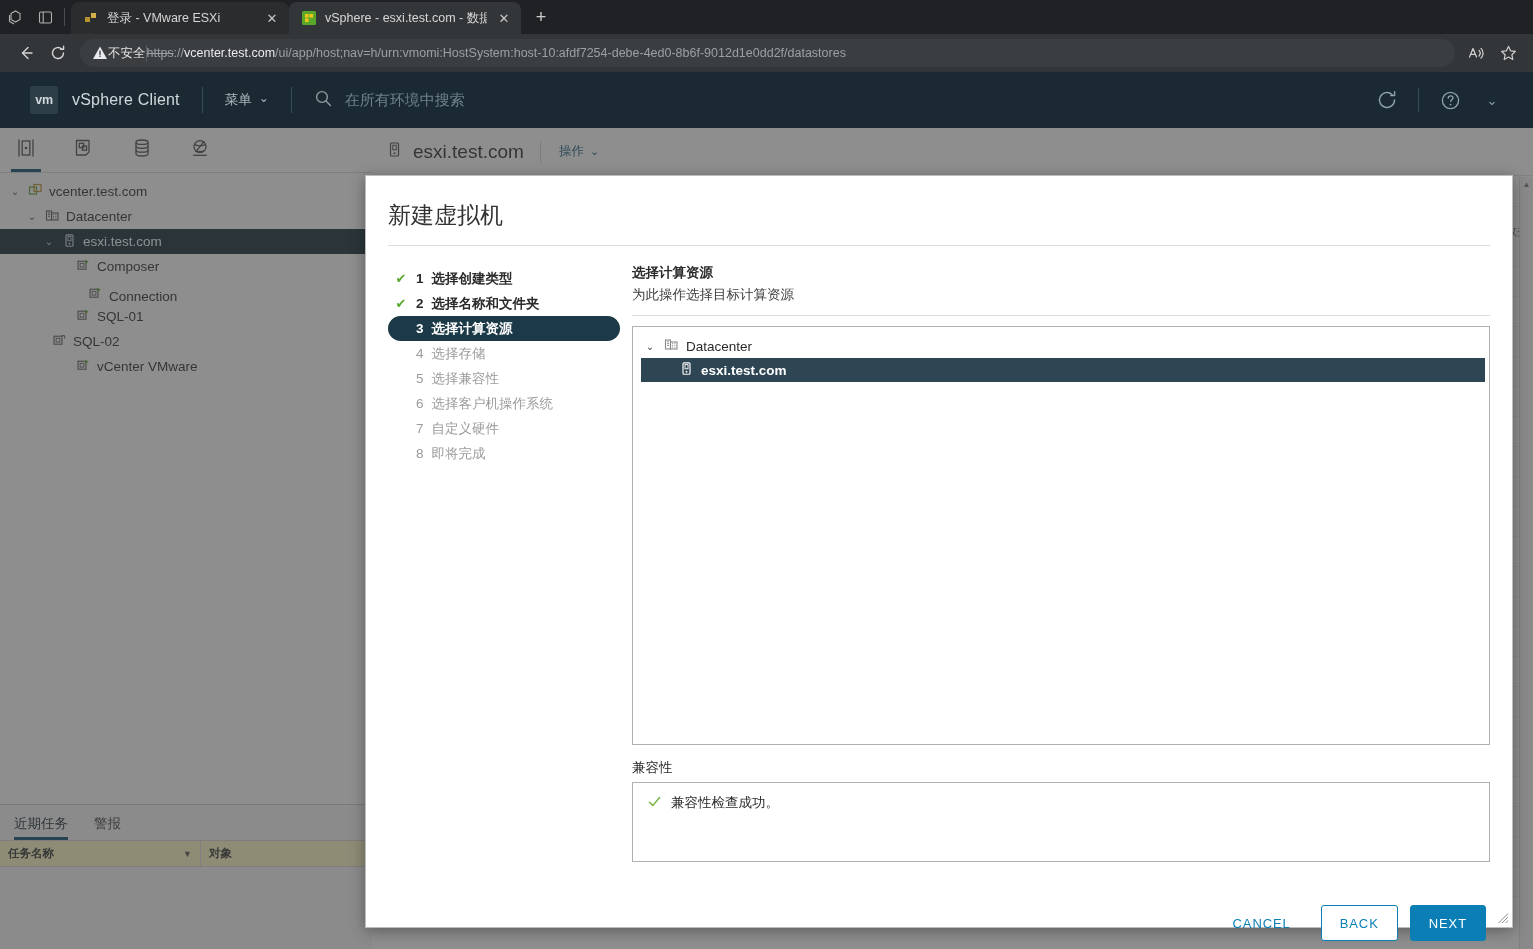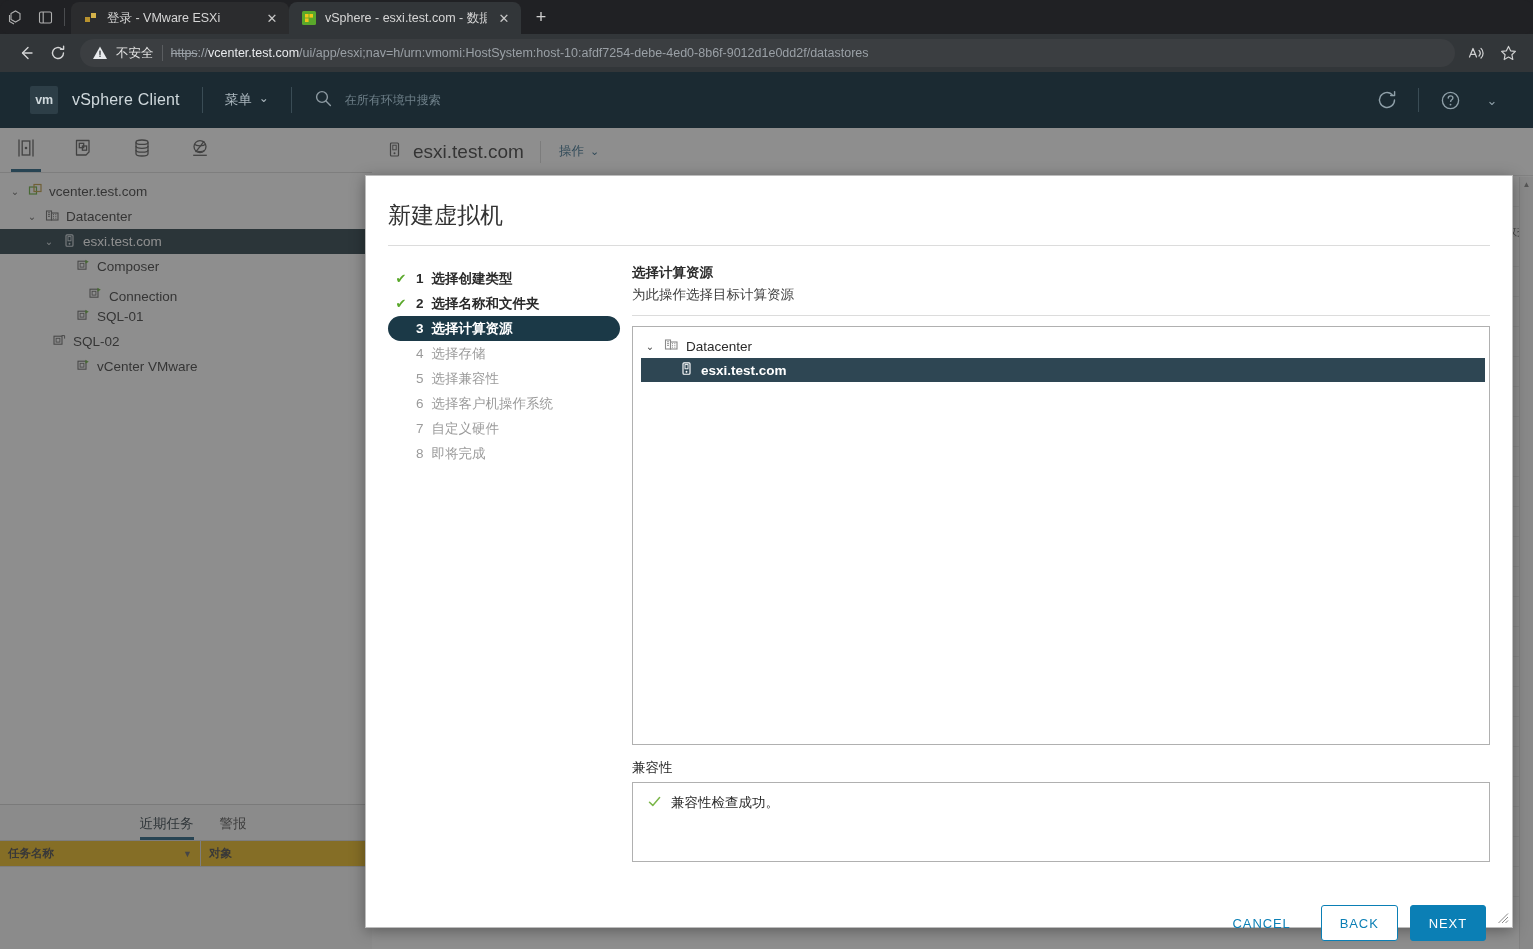--- a/index.html
+++ b/index.html
@@ -24,66 +24,66 @@
   .tab.active { background:#323639; }
   .tab-favicon { width:16px; height:16px; flex:0 0 16px; position:relative; }
   .tab-title { white-space:nowrap; overflow:hidden; text-overflow:clip; flex:1 1 auto; font-size:12.5px; }
   .tab-close { width:18px; height:18px; flex:0 0 18px; display:flex; align-items:center; justify-content:center; color:#c7c7c7; font-size:13px; }
   .newtab { width:28px; height:28px; display:flex; align-items:center; justify-content:center; color:#cfcfcf; font-size:18px; margin:0 0 3px 6px; }
 
   .addressbar-row { position:absolute; left:0; top:34px; width:1533px; height:38px; background:#323639; display:flex; align-items:center; padding:0 10px; }
   .nav-btn { width:32px; height:30px; display:flex; align-items:center; justify-content:center; color:#cfd0d1; }
   .omnibox {
     flex:1 1 auto; height:28px; background:#3b3e41; border-radius:14px;
-    display:flex; align-items:center; padding:0 12px; margin-left:6px; gap:8px; min-width:0;
+    display:flex; align-items:center; padding:0 12px; margin-left:6px; min-width:0;
   }
   .warn-ico { width:16px; height:16px; flex:0 0 16px; }
   .notsecure { color:#e3e3e3; font-size:12.5px; white-space:nowrap; }
   .omni-sep { width:1px; height:16px; background:#5a5d60; }
   .url { font-size:12.5px; color:#9aa0a6; white-space:nowrap; overflow:hidden; min-width:0; }
   .url .scheme { text-decoration:line-through; }
   .url .host { color:#e8eaed; }
   .omni-actions { display:flex; align-items:center; gap:2px; margin-left:6px; }
   .omni-actions .ic { width:30px; height:28px; display:flex; align-items:center; justify-content:center; color:#cfd0d1; }
 
   
   #vsphere-app { position:absolute; left:0; top:72px; width:1533px; height:931px; background:#6b6b6b; }
   .vs-header { position:absolute; left:0; top:0; width:1533px; height:56px; background:#1b2a32; display:flex; align-items:center; }
   .vm-logo { width:28px; height:28px; background:#2d3e47; border-radius:2px; margin-left:30px;
              display:flex; align-items:center; justify-content:center; color:#cfd8dc; font-size:12.5px; font-weight:bold; letter-spacing:-.4px; }
   .vs-title { color:#cfd8dc; font-size:16px; margin-left:14px; letter-spacing:.2px; }
   .vs-vsep { width:1px; height:26px; background:#3a4c55; margin:0 22px; }
   .vs-menu { color:#aab6bd; font-size:13.5px; display:flex; gap:7px; }
   .vs-search { display:flex; align-items:center; gap:12px; }
-  .vs-search .ph { color:#6f808a; font-size:12px; }
+  .vs-search .ph { color:#6f808a; font-size:15px; }
   .vs-right { margin-left:auto; display:flex; align-items:center; gap:4px; padding-right:22px; }
   .vs-right .ic { width:38px; height:38px; display:flex; align-items:center; justify-content:center; color:#8fa0a9; }
   .vs-right .vsep { width:1px; height:24px; background:#3a4c55; margin:0 8px; }
 
   
   .dim { position:absolute; left:0; top:56px; width:1533px; height:821px; background:rgba(60,60,60,.58); }
 
   
   .leftnav { position:absolute; left:0; top:56px; width:372px; height:821px; background:#fff; }
   .icon-row { height:45px; display:flex; align-items:center; padding-left:8px; gap:22px; border-bottom:1px solid #d9d9d9; }
   .icon-row .vi { width:36px; height:44px; display:flex; align-items:flex-start; justify-content:center; padding-top:9px; position:relative; color:#4a4a4a; }
   .icon-row .vi.active::after { content:""; position:absolute; left:3px; right:3px; bottom:0; height:3px; background:#0c4f73; }
   .tree { padding-top:6px; font-size:13.5px; color:#2b2b2b; }
   .tnode { height:25px; display:flex; align-items:center; gap:6px; padding-right:6px; }
   .tnode.selected { background:#132b36; color:#ffffff; }
   .caret { width:14px; display:flex; align-items:center; justify-content:center; color:#555; font-size:10px; flex:0 0 14px; }
   .tnode.selected .caret { color:#cfd8dc; }
   .tlabel { white-space:nowrap; }
 
   .tasks { position:absolute; left:0; bottom:0; width:372px; height:145px; background:#f7f7f7; border-top:1px solid #cfcfcf; }
-  .tasks-tabs { height:36px; display:flex; align-items:flex-end; gap:26px; padding-left:14px; border-bottom:1px solid #d6d6d6;justify-content:center; }
+  .tasks-tabs { height:36px; display:flex; align-items:flex-end; gap:26px; padding-left:14px; border-bottom:1px solid #d6d6d6; }
   .tasks-tabs .tt { font-size:13.5px; color:#444; padding-bottom:7px; position:relative; }
   .tasks-tabs .tt.active { color:#1b2a32; }
   .tasks-tabs .tt.active::after { content:""; position:absolute; left:0; right:0; bottom:0; height:3px; background:#0c4f73; }
-  .tasks-head { height:26px; display:flex; align-items:center; font-size:11.5px; font-weight:bold; color:#333; border-bottom:1px solid #d6d6d6; background:#eab308; }
+  .tasks-head { height:26px; display:flex; align-items:center; font-size:11.5px; font-weight:bold; color:#333; border-bottom:1px solid #d6d6d6; background:#fef9c3; }
   .th { display:flex; align-items:center; height:100%; padding:0 8px; }
   .th.c1 { width:200px; justify-content:space-between; }
   .th.c2 { flex:1; border-left:1px solid #dcdcdc; }
   .filt { color:#555; font-size:9px; }
 
   
   .content-area { position:absolute; left:372px; top:56px; width:1161px; height:821px; background:#fff; }
   .obj-header { height:48px; display:flex; align-items:center; gap:10px; padding-left:14px; background:#fff; border-bottom:1px solid #e2e2e2; }
   .obj-title { font-size:19px; color:#2b2b2b; }
   .obj-sep { width:1px; height:22px; background:#d3d3d3; margin-left:6px; }
@@ -199,21 +199,21 @@
     <div class="omnibox">
       <span class="warn-ico">
         <svg width="16" height="16" viewBox="0 0 16 16">
             <path d="M8 1.6 15 14H1z" fill="#e8eaed"></path>
             <rect x="7.35" y="5.6" width="1.3" height="4.3" fill="#323639"></rect>
             <rect x="7.35" y="10.6" width="1.3" height="1.3" fill="#323639"></rect>
           </svg>
       </span>
       <span class="notsecure">不安全</span>
       <span class="omni-sep"></span>
-      <span class="url"><span class="scheme">https</span><span>://</span><span class="host">vcenter.test.com</span><span>/ui/app/esxi;nav=h/urn:vmomi:HostSystem:host-10:afdf7254-debe-4ed0-8b6f-9012d1e0dd2f/datastores</span></span>
+      <span class="url"><span class="scheme">https</span><span>://</span><span class="host">vcenter.test.com</span><span>/ui/app/host;nav=h/urn:vmomi:HostSystem:host-10:afdf7254-debe-4ed0-8b6f-9012d1e0dd2f/datastores</span></span>
     </div>
 
     <div class="omni-actions">
       <div class="ic">
         <svg width="19" height="19" viewBox="0 0 19 19">
             <path d="M2.5 13 6 4.5 9.5 13M3.7 10.3h4.6" fill="none" stroke="#cfd0d1" stroke-width="1.25" stroke-linecap="round" stroke-linejoin="round"></path>
             <path d="M12 6.4a4.1 4.1 0 0 1 0 5.6M14 4.4a6.6 6.6 0 0 1 0 9.6" fill="none" stroke="#cfd0d1" stroke-width="1.25" stroke-linecap="round"></path>
           </svg>
       </div>
       <div class="ic">

